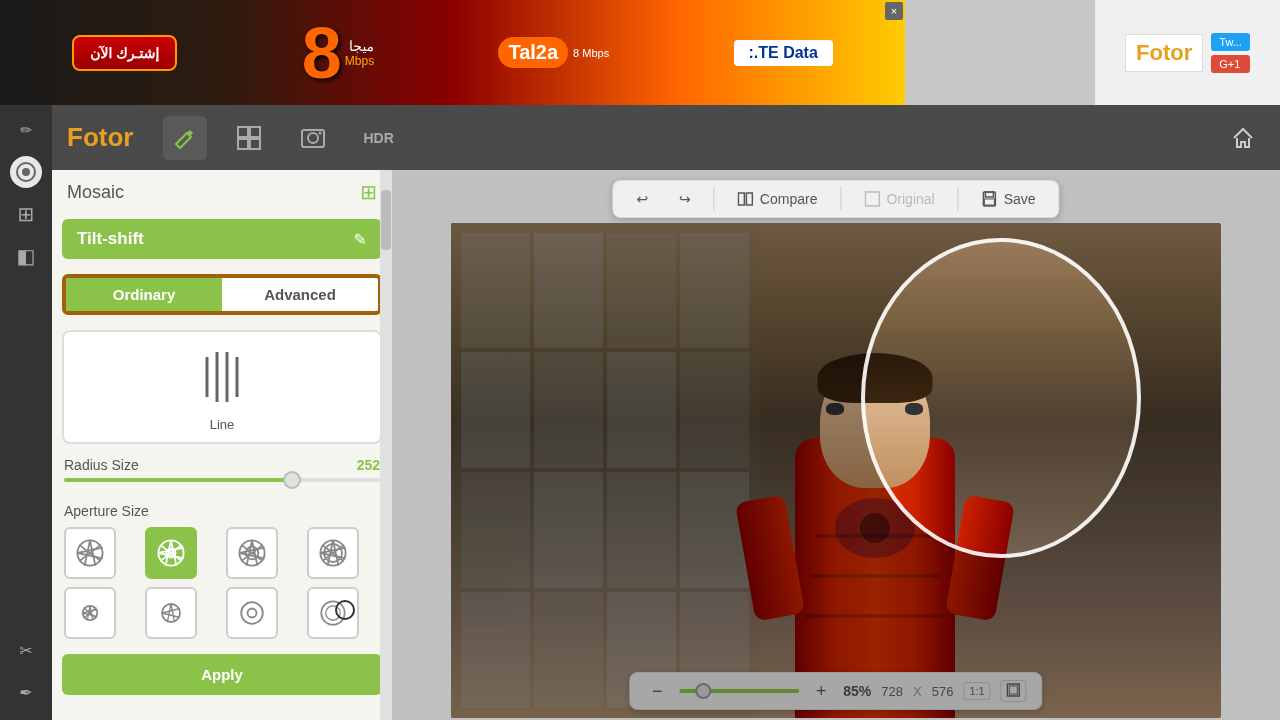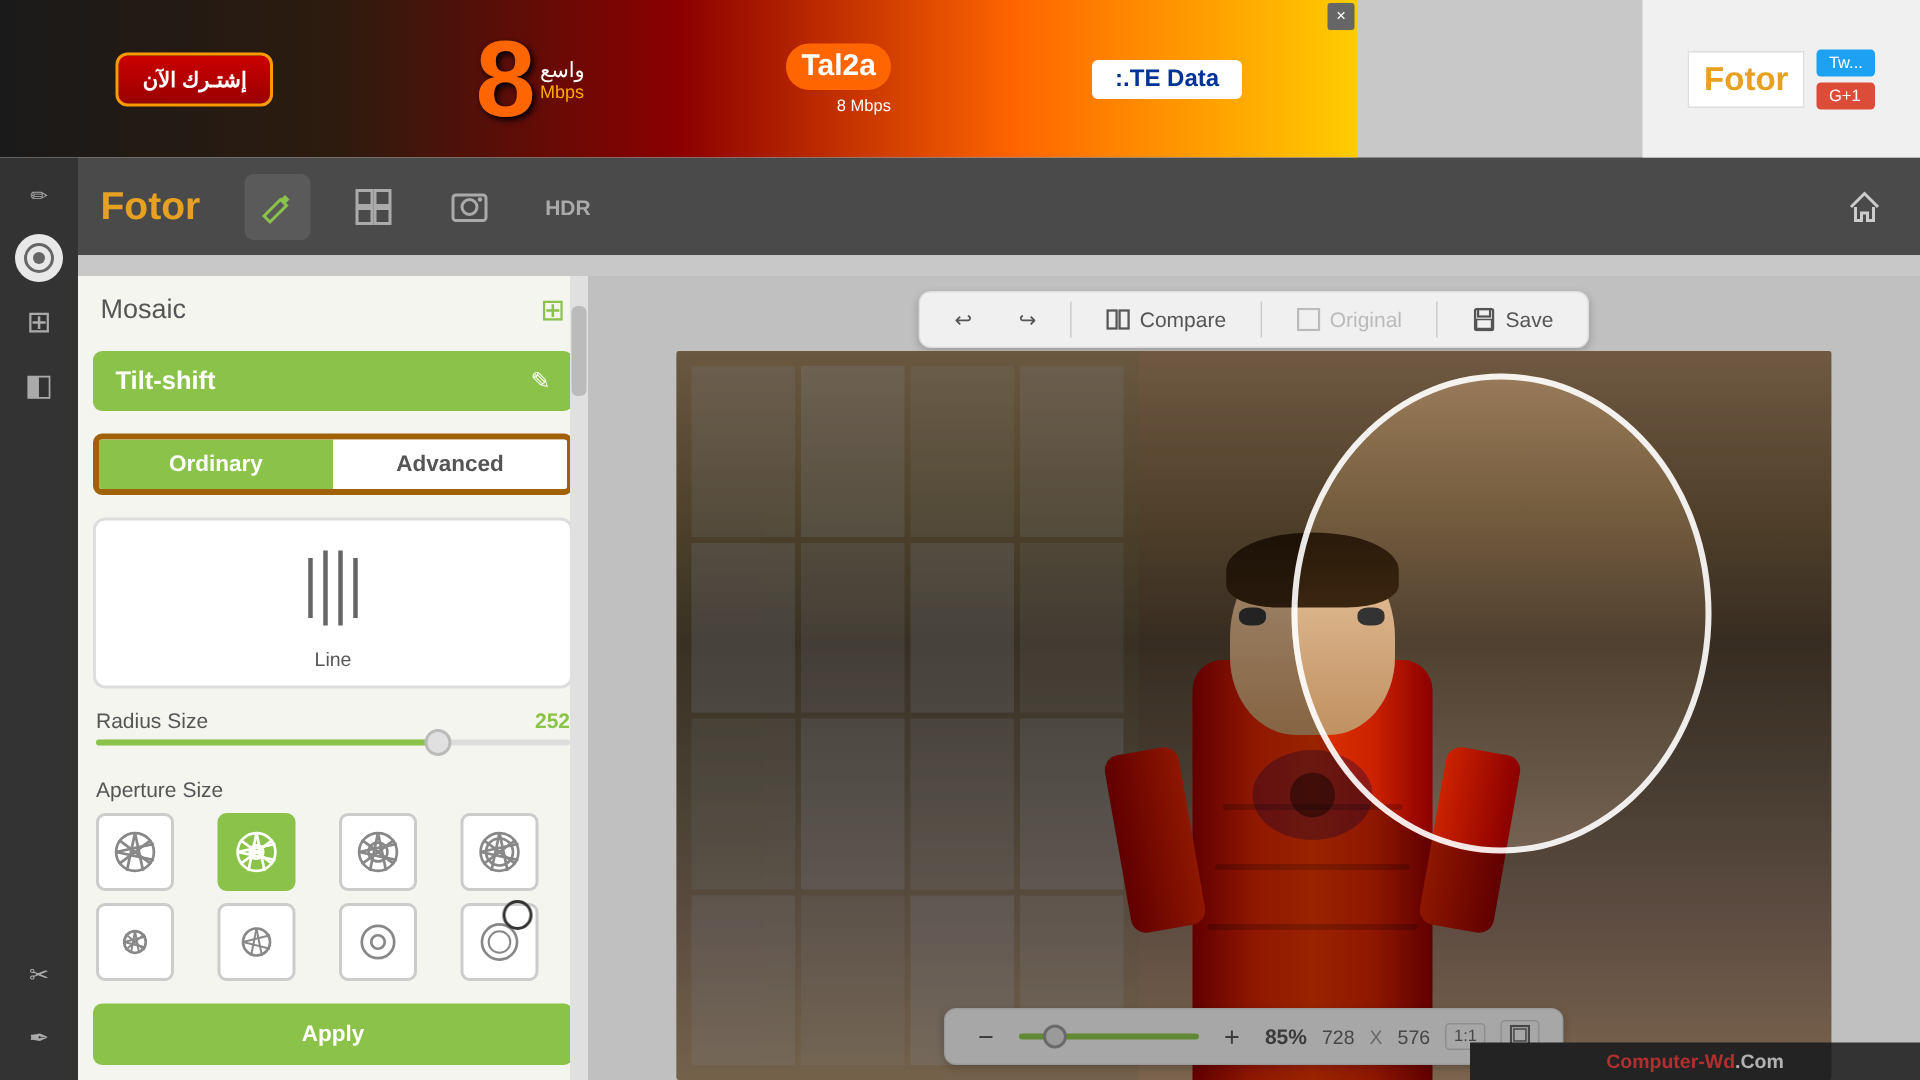--- a/index.html
+++ b/index.html
@@ -64,21 +64,20 @@
       color: #ccc; font-size: 18px; background: transparent; border: none;
     }
     .toolbar-btn.active { background: #5a5a5a; color: #fff; }
     .toolbar-btn-pencil { color: #8bc34a; }
     .toolbar-spacer { flex: 1; }
 
     
     .main-layout {
       position: absolute; top: 170px; left: 52px; right: 0; bottom: 0;
       display: flex;
-      margin-top: 14px;
     }
 
     
     .left-panel {
       width: 340px; background: #f5f5f0; display: flex; flex-direction: column;
       overflow: hidden; position: relative;
     }
     .panel-header {
       display: flex; align-items: center; justify-content: space-between;
       padding: 10px 15px; background: #f5f5f0;
@@ -254,25 +253,25 @@
   </style>
 </head>
 <body>
 
 <div class="ad-banner">
   <div class="ad-banner-inner">
     <button class="ad-subscribe-btn">إشتـرك الآن</button>
     <div style="display:flex;align-items:center;gap:3px">
       <div style="font-size:72px;font-weight:900;color:#ff6600;text-shadow:2px 2px 4px #000;line-height:1">8</div>
       <div style="display:flex;flex-direction:column;color:#fff">
-        <span style="font-size:14px;direction:rtl">واسع</span>
+        <span style="font-size:14px;direction:rtl">ميجا</span>
         <span style="font-size:12px;color:#ffaa00">Mbps</span>
       </div>
     </div>
-    <div style="display:flex;flex-direction:column;align-items:flex-end;gap:5px">
+    <div style="display:flex;align-items:center;gap:5px">
       <div style="background:#ff6600;color:#fff;padding:4px 10px;border-radius:20px;font-size:20px;font-weight:bold">Tal2a</div>
       <div style="color:#fff;font-size:11px">8 Mbps</div>
     </div>
     <div style="background:#fff;padding:4px 15px;border-radius:4px;display:flex;align-items:center;gap:5px">
       <span style="color:#003399;font-size:16px;font-weight:bold">:.TE Data</span>
     </div>
   </div>
   <button class="ad-close">×</button>
 </div>
 
@@ -584,22 +583,17 @@
       <span class="zoom-coords">576</span>
       <button class="zoom-icon-btn">1:1</button>
       <button class="zoom-icon-btn">
         <svg width="14" height="14" viewBox="0 0 14 14">
             <rect x="1" y="1" width="12" height="12" fill="none" stroke="#666" stroke-width="1.5"></rect>
             <rect x="3" y="3" width="8" height="8" fill="none" stroke="#666" stroke-width="1"></rect>
           </svg>
       </button>
     </div>
 
-    <div class="watermark">
-      <span class="watermark-text">
-        <span style="color:#ff4444">Computer-Wd</span><span style="color:#fff">.Com</span>
-      </span>
-    </div>
 
   </div>
 </div>
 
 <div class="cursor" style="position:fixed;left:335px;top:600px;width:20px;height:20px;border:2px solid #333;border-radius:50%;pointer-events:none;z-index:9999;background:rgba(255,255,255,0.1)"></div>
 
 </body></html>

